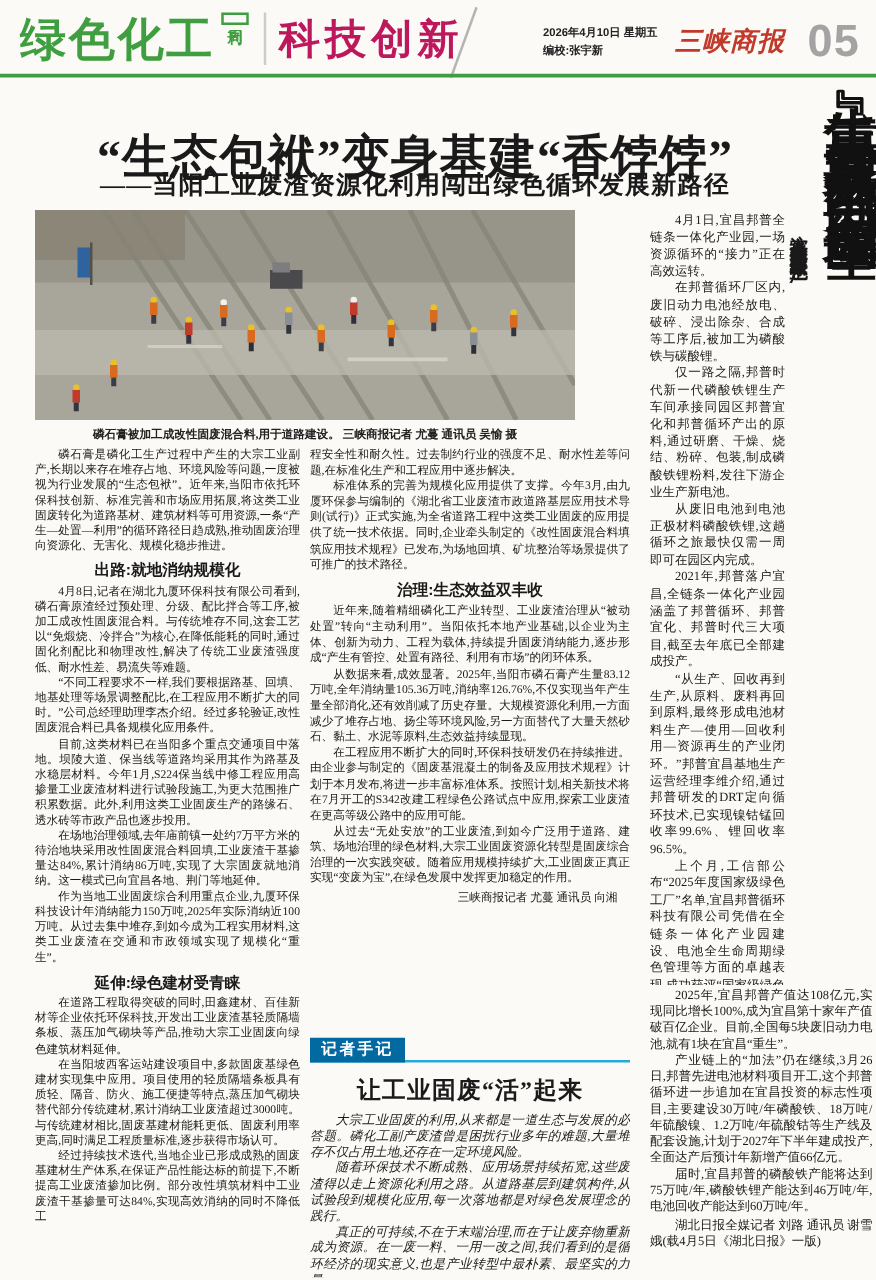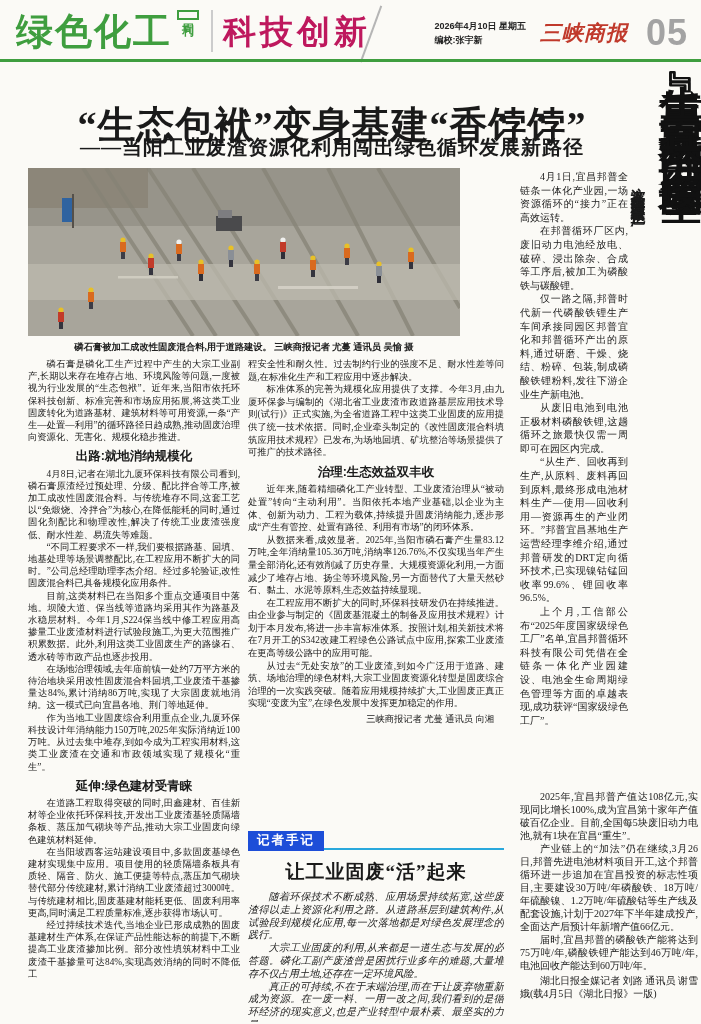--- a/index.html
+++ b/index.html
@@ -43,21 +43,21 @@
   .col1 { left:28px; top:358px; width:212px; height:658px; font-size:9.3px; line-height:12.2px; }
   .col2 { left:248px; top:358px; width:256px; height:436px; font-size:9.3px; line-height:12.6px; }
   .body-p { margin:0; text-indent:2em; }
   .body-p.cont { text-indent:0; }
   .col-subhead { margin:7px 0 5px; text-align:center;
     font-family:"Liberation Sans","DejaVu Sans",sans-serif; font-size:12.5px; font-weight:bold; }
   .byline { margin-top:3px; text-align:right; padding-right:10px; }
   
   .notebook { position:absolute; left:248px; top:830px; width:256px; height:192px; overflow:hidden; }
   .notebook-head { border-bottom:2.5px solid #29a8dc; height:18px; }
-  .notebook-label { display:inline-block; background:#1d4ed8; color:#ffffff;
+  .notebook-label { display:inline-block; background:#0369a1; color:#ffffff;
     font-family:"Liberation Sans",sans-serif; font-size:12.5px; font-weight:bold;
     padding:1px 9px 2px; letter-spacing:2px;text-align:right; }
   .notebook-title { margin:9px 0 6px; text-align:center; font-size:19px; font-weight:900; letter-spacing:1px; }
   .notebook p { margin:0; font-style:italic; font-size:10.2px; line-height:12.8px;
     text-indent:2em; text-align:justify; }
   
   .sb-narrow { left:520px; top:170px; width:108px; height:618px; font-size:10px; line-height:13.6px; }
   .sb-wide   { left:520px; top:790px; width:178px; height:226px; font-size:10px; line-height:13px; }
   .sb-byline { margin-top:2px; text-indent:2em; }
   .v-subhead { position:absolute; left:628px; top:176px; height:560px;
@@ -209,31 +209,32 @@
     <p class="body-p">在工程应用不断扩大的同时,环保科技研发仍在持续推进。由企业参与制定的《固废基混凝土的制备及应用技术规程》计划于本月发布,将进一步丰富标准体系。按照计划,相关新技术将在7月开工的S342改建工程绿色公路试点中应用,探索工业废渣在更高等级公路中的应用可能。</p>
     <p class="body-p">从过去“无处安放”的工业废渣,到如今广泛用于道路、建筑、场地治理的绿色材料,大宗工业固废资源化转型是固废综合治理的一次实践突破。随着应用规模持续扩大,工业固废正真正实现“变废为宝”,在绿色发展中发挥更加稳定的作用。</p>
     <div class="byline">三峡商报记者 尤蔓 通讯员 向湘</div>
   </div>
 
   <div class="notebook">
     <div class="notebook-head">
       <span class="notebook-label">记者手记</span>
     </div>
     <div class="notebook-title">让工业固废“活”起来</div>
+    <p>大宗工业固废的利用,从来都是一道生态与发展的必答题。磷化工副产废渣曾是困扰行业多年的难题,大量堆存不仅占用土地,还存在一定环境风险。</p>
     <p>随着环保技术不断成熟、应用场景持续拓宽,这些废渣得以走上资源化利用之路。从道路基层到建筑构件,从试验段到规模化应用,每一次落地都是对绿色发展理念的践行。</p>
-    <p>大宗工业固废的利用,从来都是一道生态与发展的必答题。磷化工副产废渣曾是困扰行业多年的难题,大量堆存不仅占用土地,还存在一定环境风险。</p>
     <p>真正的可持续,不在于末端治理,而在于让废弃物重新成为资源。在一废一料、一用一改之间,我们看到的是循环经济的现实意义,也是产业转型中最朴素、最坚实的力量。</p>
 
   </div>
 
   <div class="col sb-narrow">
     <p class="body-p">4月1日,宜昌邦普全链条一体化产业园,一场资源循环的“接力”正在高效运转。</p>
     <p class="body-p">在邦普循环厂区内,废旧动力电池经放电、破碎、浸出除杂、合成等工序后,被加工为磷酸铁与碳酸锂。</p>
     <p class="body-p">仅一路之隔,邦普时代新一代磷酸铁锂生产车间承接同园区邦普宜化和邦普循环产出的原料,通过研磨、干燥、烧结、粉碎、包装,制成磷酸铁锂粉料,发往下游企业生产新电池。</p>
     <p class="body-p">从废旧电池到电池正极材料磷酸铁锂,这趟循环之旅最快仅需一周即可在园区内完成。</p>
+    <p class="body-p">2021年,邦普落户宜昌,全链条一体化产业园涵盖了邦普循环、邦普宜化、邦普时代三大项目,截至去年底已全部建成投产。</p>
     <p class="body-p">“从生产、回收再到生产,从原料、废料再回到原料,最终形成电池材料生产—使用—回收利用—资源再生的产业闭环。”邦普宜昌基地生产运营经理李维介绍,通过邦普研发的DRT定向循环技术,已实现镍钴锰回收率99.6%、锂回收率96.5%。</p>
     <p class="body-p">上个月,工信部公布“2025年度国家级绿色工厂”名单,宜昌邦普循环科技有限公司凭借在全链条一体化产业园建设、电池全生命周期绿色管理等方面的卓越表现,成功获评“国家级绿色工厂”。</p>
   </div>
 
   <div class="col sb-wide">
     <p class="body-p">2025年,宜昌邦普产值达108亿元,实现同比增长100%,成为宜昌第十家年产值破百亿企业。目前,全国每5块废旧动力电池,就有1块在宜昌“重生”。</p>
     <p class="body-p">产业链上的“加法”仍在继续,3月26日,邦普先进电池材料项目开工,这个邦普循环进一步追加在宜昌投资的标志性项目,主要建设30万吨/年磷酸铁、18万吨/年硫酸镍、1.2万吨/年硫酸钴等生产线及配套设施,计划于2027年下半年建成投产,全面达产后预计年新增产值66亿元。</p>
     <p class="body-p">届时,宜昌邦普的磷酸铁产能将达到75万吨/年,磷酸铁锂产能达到46万吨/年,电池回收产能达到60万吨/年。</p>
     <div class="sb-byline">湖北日报全媒记者 刘路 通讯员 谢雪娥(载4月5日《湖北日报》一版)</div>
   </div>

